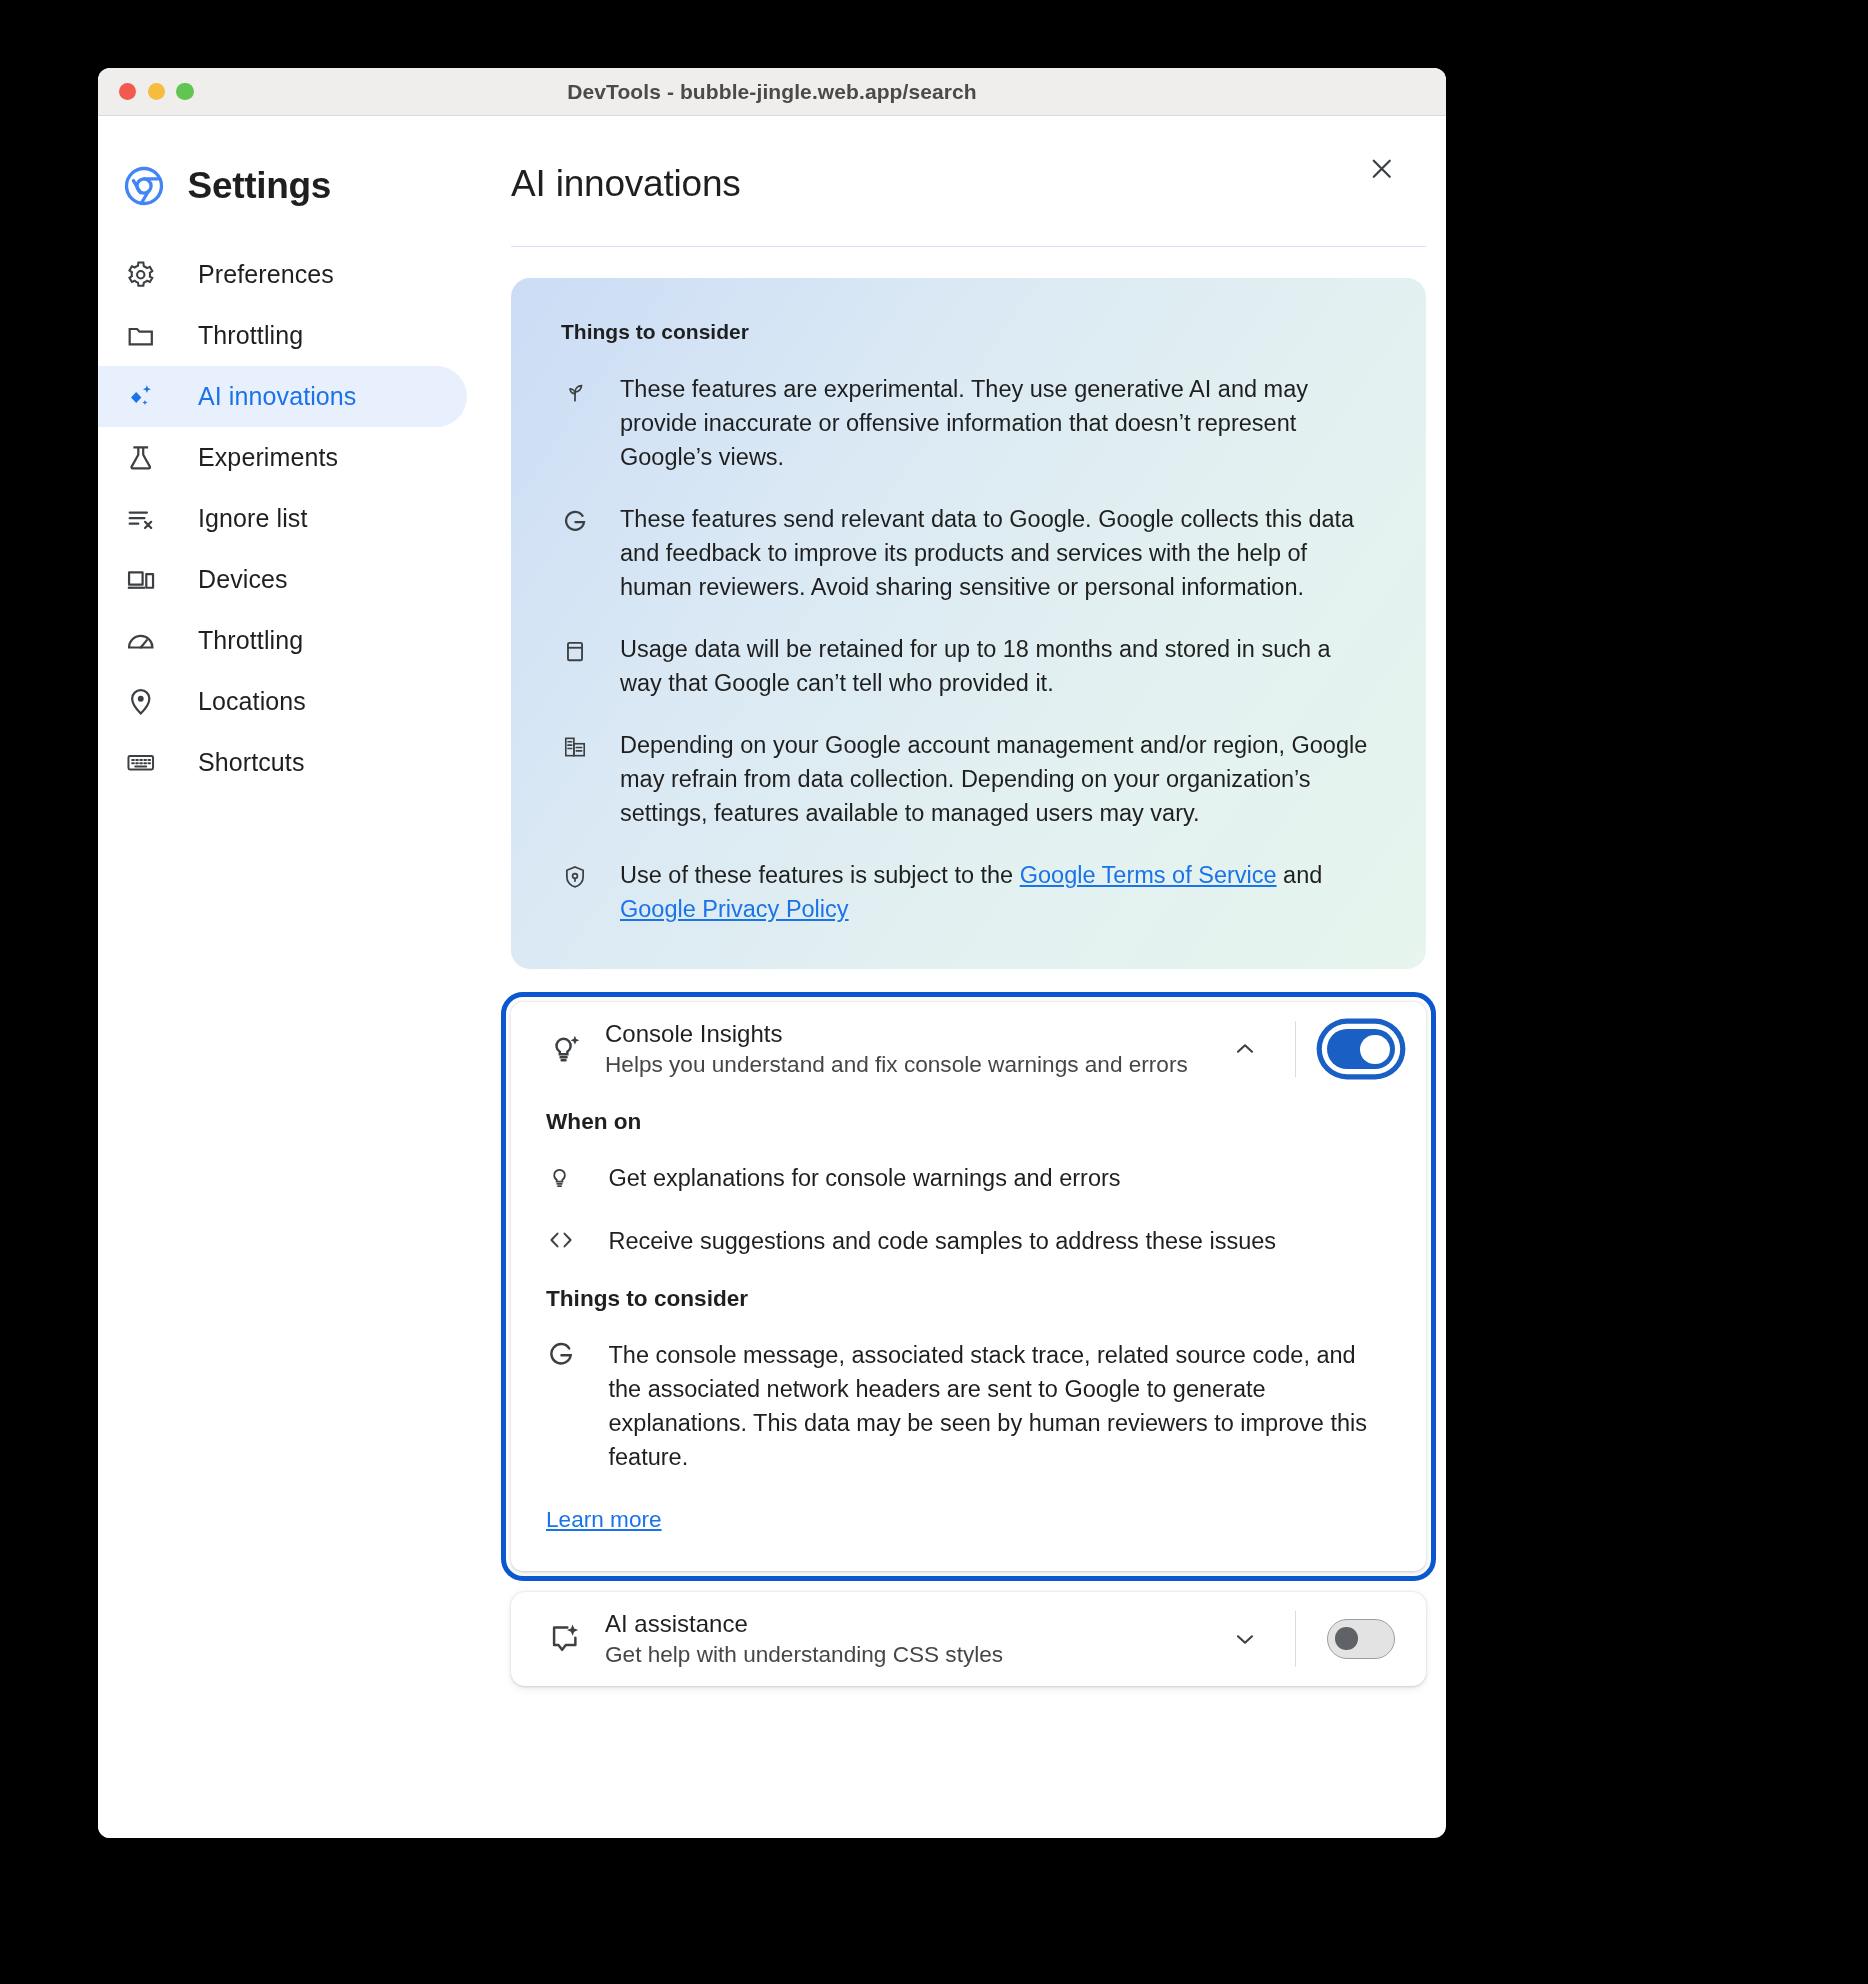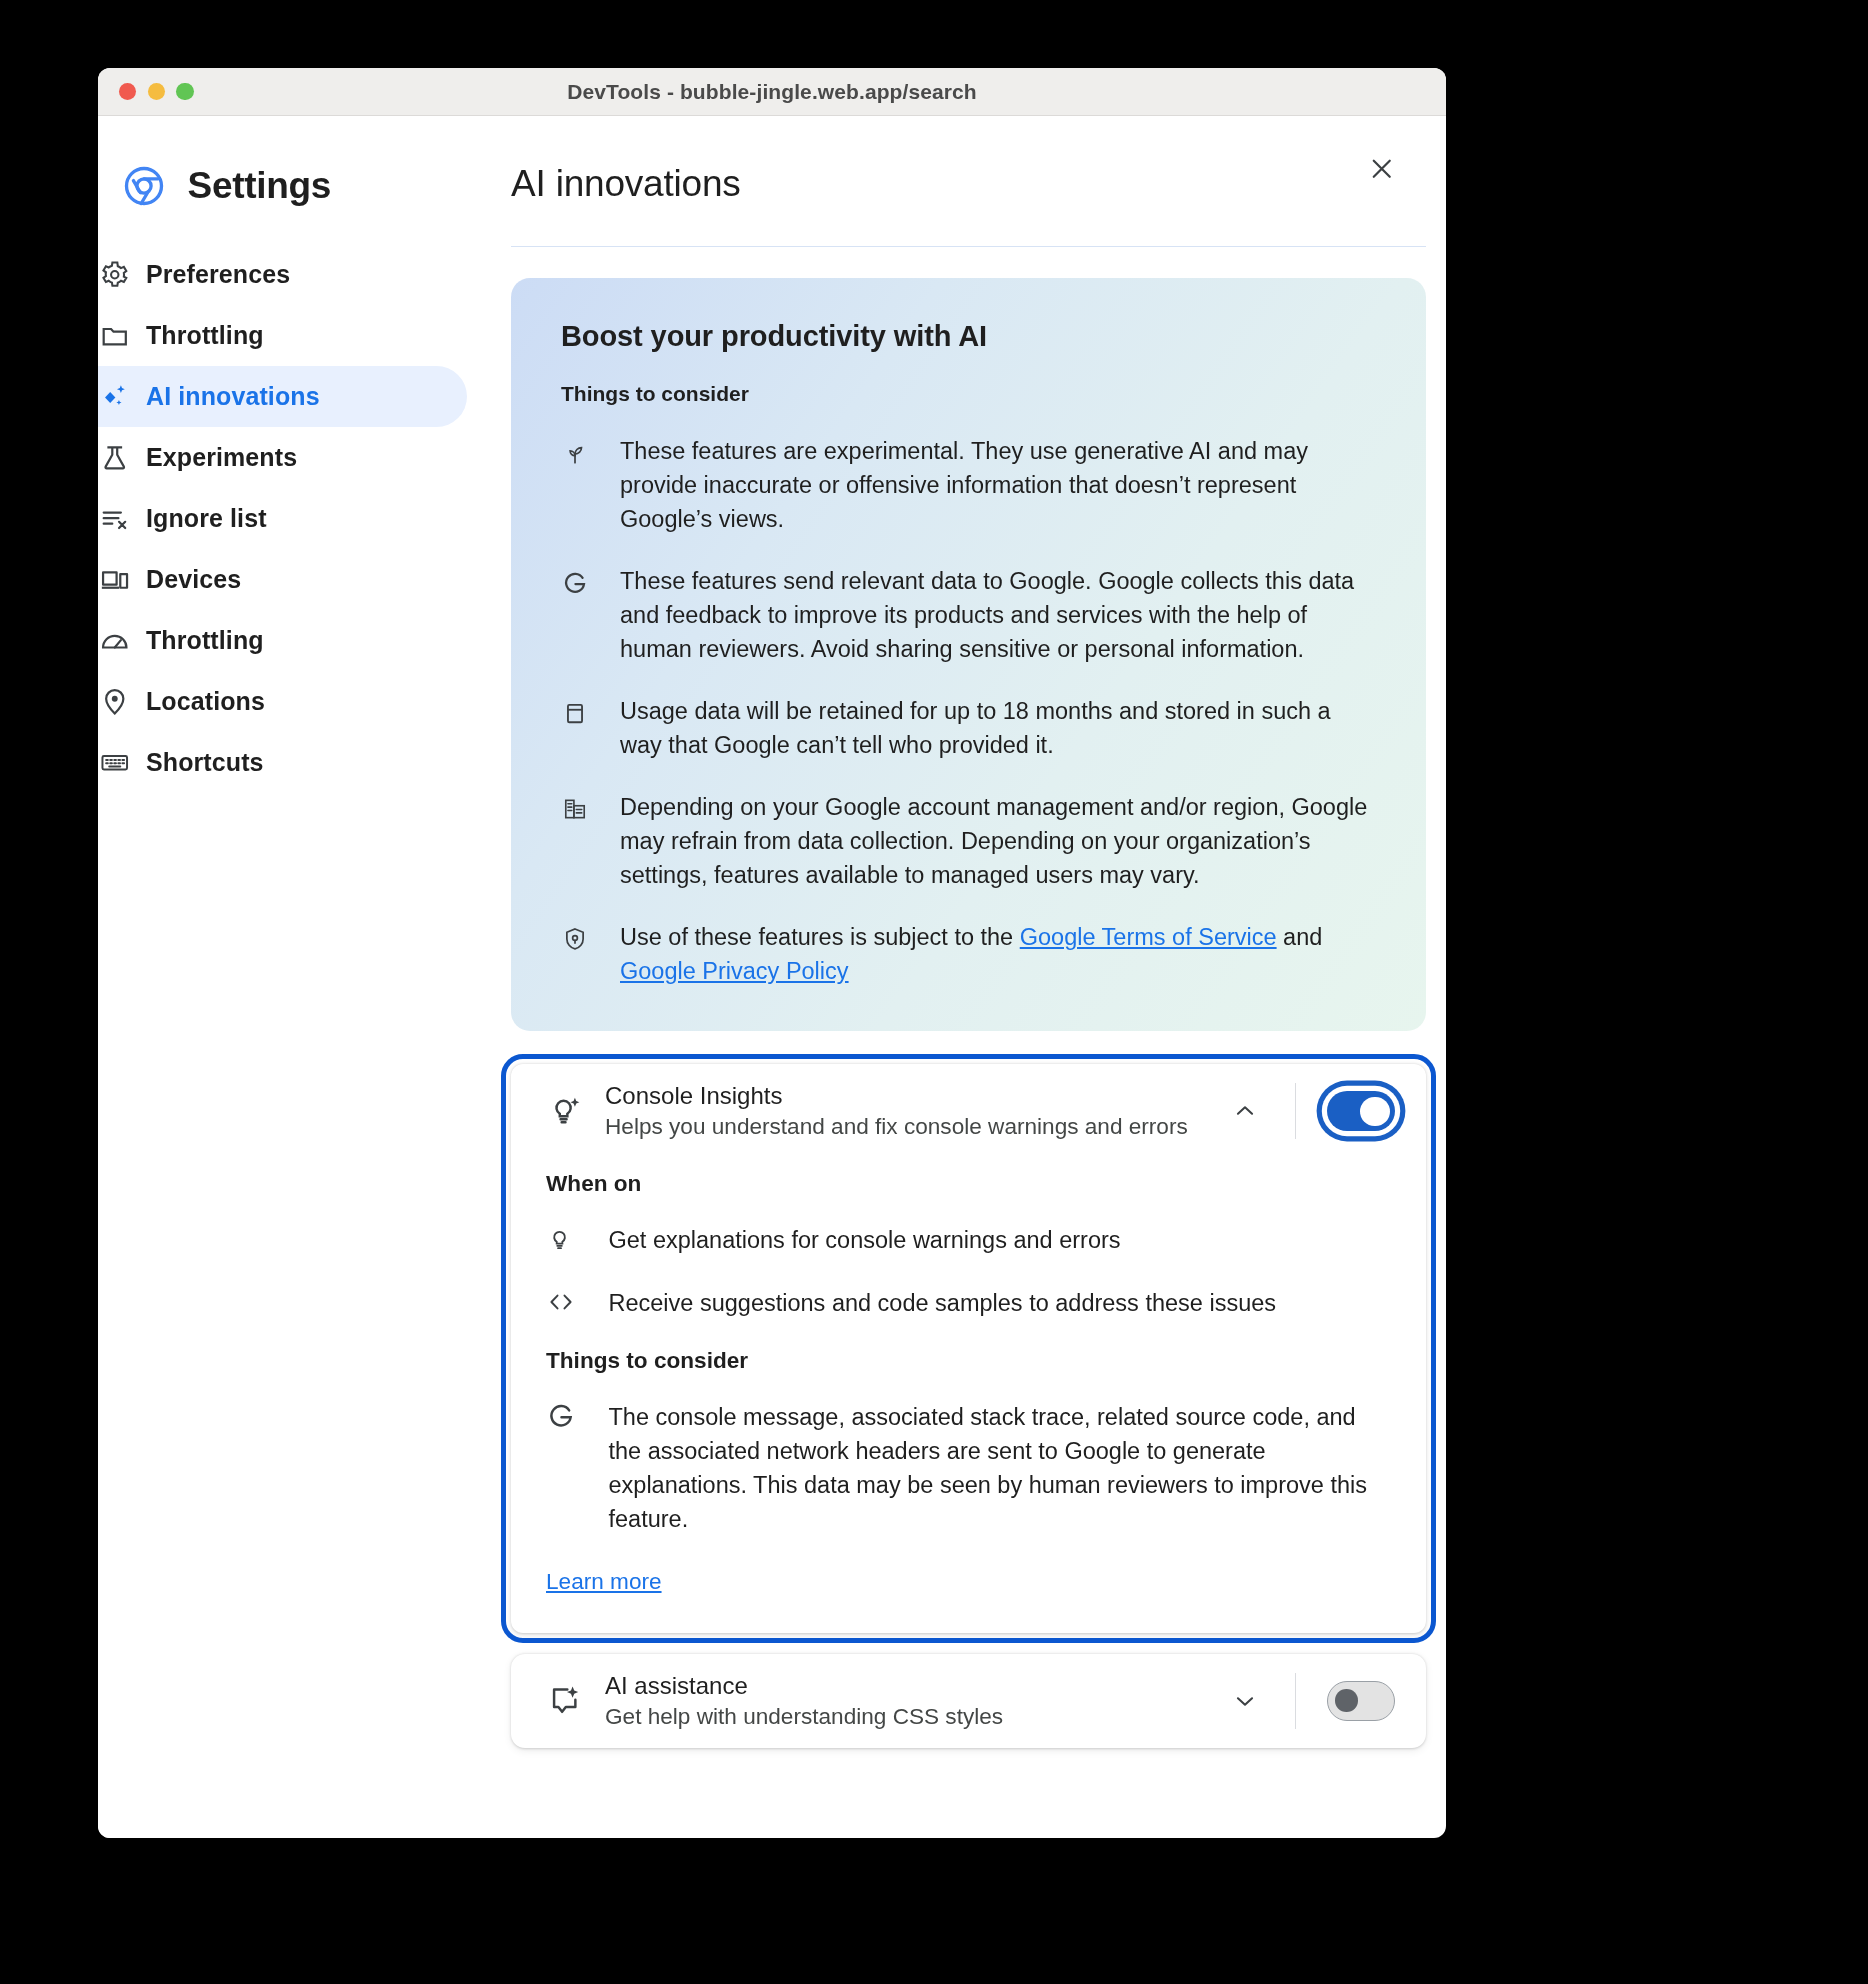--- a/index.html
+++ b/index.html
@@ -50,25 +50,24 @@
   }
   .brand {
     display: flex; align-items: center; gap: 23.5px;
     padding-left: 26px; margin-bottom: 37px;
   }
   .brand-logo { width: 40px; height: 40px; flex: 0 0 40px; }
   .brand-name { font-size: 37px; font-weight: 600; color: #1f1f1f; letter-spacing: -0.3px; }
 
   .nav { padding-right: 24px; }
   .nav-item {
-    display: flex; align-items: center; gap: 15px;
-    height: 61px; 
+    display: flex; align-items: center; gap: 41px;
+    height: 61px; padding-left: 26px;
     border-radius: 0 31px 31px 0;
     cursor: pointer;
-    font-weight: bold;
   }
   .nav-item .nav-ico { width: 33px; height: 33px; flex: 0 0 33px; display:flex; align-items:center; justify-content:center; }
   .nav-item .nav-label { font-size: 25px; color: #1f1f1f; letter-spacing: 0.1px; }
   .nav-item.active { background: #e8f0fe; }
   .nav-item.active .nav-label { color: #1a73e8; }
 
   
   .main { flex: 1 1 auto; position: relative; padding: 0 0 0 0; }
   .main-head {
     display: flex; align-items: flex-start; justify-content: space-between;
@@ -292,21 +291,20 @@
           <svg viewBox="0 0 24 24" width="29.5" height="29.5" fill="none" stroke="#3c4043" stroke-width="1.8" stroke-linecap="round">
             <path d="M5.5 5.5l13 13M18.5 5.5l-13 13"></path>
           </svg>
         </div>
       </div>
       <div class="divider"></div>
 
       <div class="scroll-area">
 
         <div class="info-panel">
-          <div class="info-title">Boost your productivity with AI</div>
           <div class="info-sub">Things to consider</div>
 
           <div class="bullet">
             <span class="bullet-ico">
               <svg viewBox="0 0 24 24" width="26" height="26" fill="none" stroke="#3c4043" stroke-width="1.6" stroke-linecap="round">
                 <path d="M12 21v-8"></path>
                 <path d="M12 13c0-3.3 2.7-6 6-6 0 3.3-2.7 6-6 6z"></path>
                 <path d="M12 14.5c0-2.5-2-4.5-4.5-4.5 0 2.5 2 4.5 4.5 4.5z"></path>
               </svg>
             </span>

